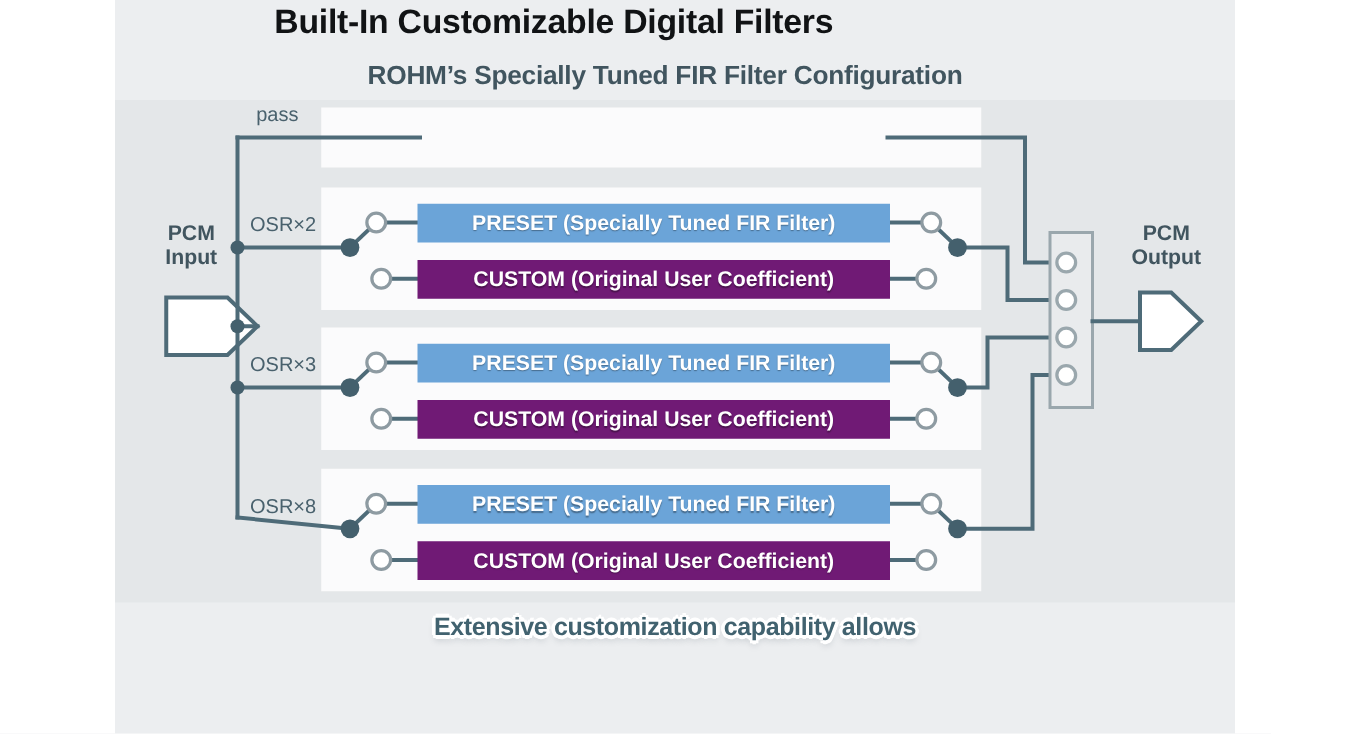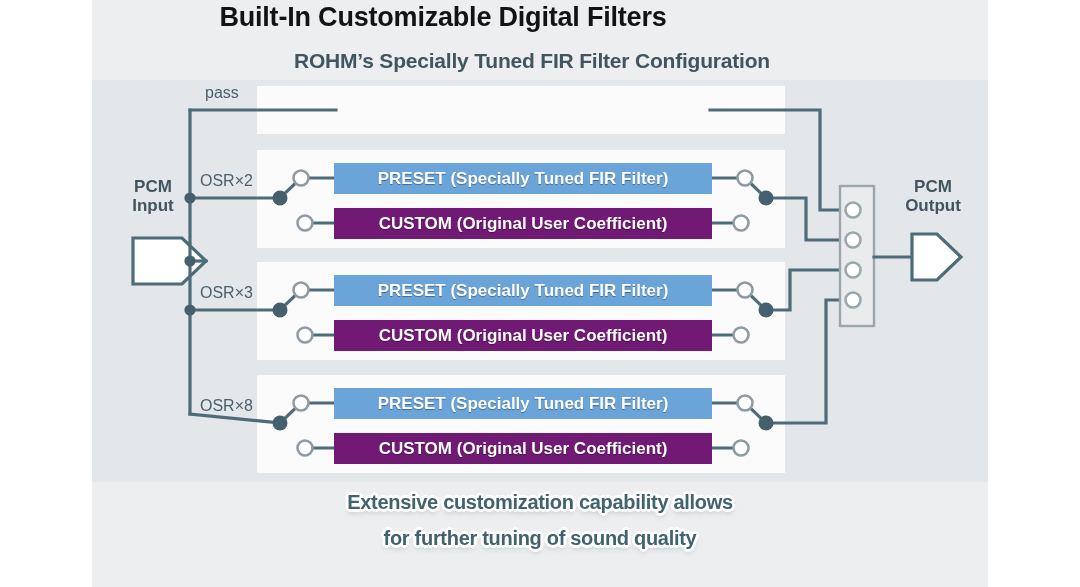--- a/index.html
+++ b/index.html
@@ -182,16 +182,15 @@
     <div class="blk blue" style="left:334px;top:275px;width:378px;height:31px;font-size:17px;">PRESET (Specially Tuned FIR Filter)</div>
     <div class="blk red" style="left:334px;top:320px;width:378px;height:31px;font-size:17px;">CUSTOM (Original User Coefficient)</div>
 
     <div class="blk blue" style="left:334px;top:388px;width:378px;height:31px;font-size:17px;">PRESET (Specially Tuned FIR Filter)</div>
     <div class="blk red" style="left:334px;top:433px;width:378px;height:31px;font-size:17px;">CUSTOM (Original User Coefficient)</div>
 
   </div>
 
   <div class="tagline">
     <span>Extensive customization capability allows</span><br>
-    <span>for further tuning of sound quality</span>
   </div>
 
 </div>
 
 </body></html>

